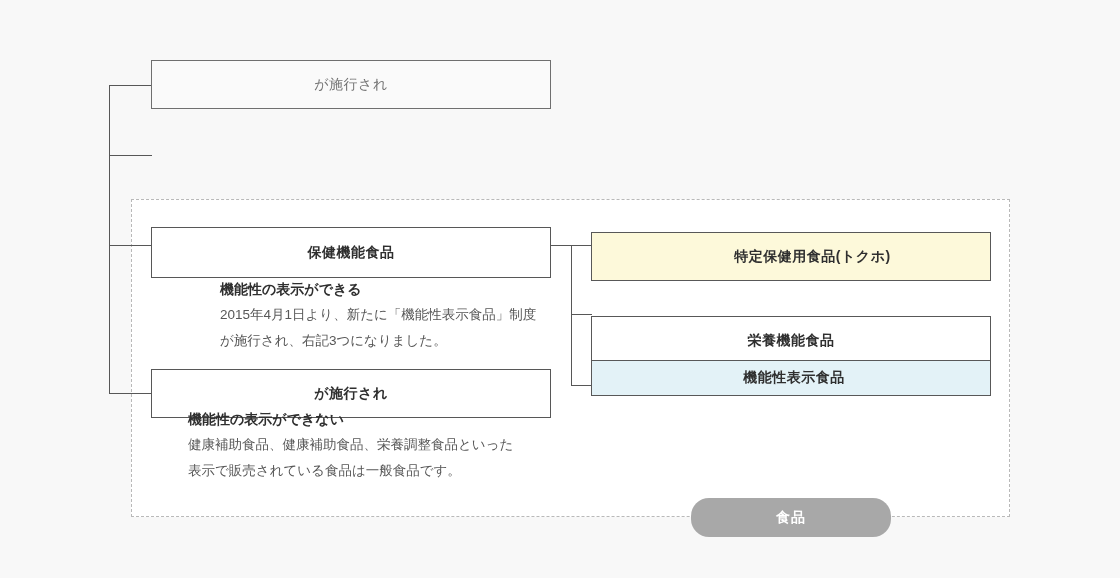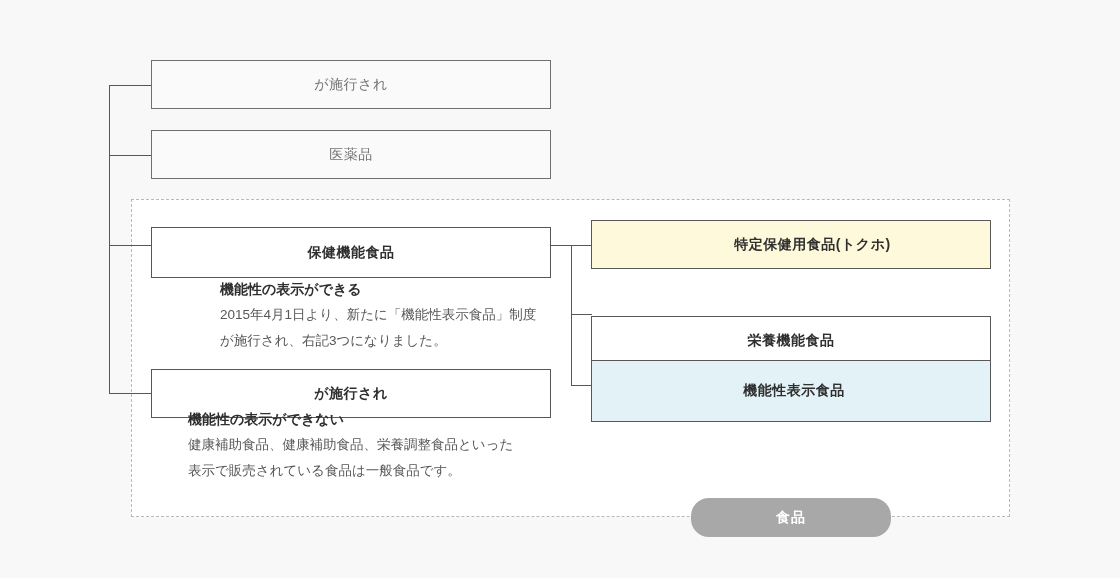--- a/index.html
+++ b/index.html
@@ -45,23 +45,23 @@
   .box.eiyou{background:#ffffff;border-color:#585858;color:#2f2f2f;font-weight:700;}
   .box.kinousei{background:#e3f2f7;border-color:#585858;color:#2f2f2f;font-weight:700;}
 
   
   #box-iyakubugai{left:151px;top:60px;width:400px;height:49px;}
   #box-iyakuhin  {left:151px;top:130px;width:400px;height:49px;}
   #box-hoken     {left:151px;top:219px;width:400px;height:51px;margin-top:8px;}
   #box-ippan     {left:151px;top:369px;width:400px;height:49px;}
 
   
-  #box-tokuho   {left:591px;top:220px;width:400px;height:49px;padding-left:43px;}
+  #box-tokuho   {left:591px;top:232px;width:400px;height:49px;padding-left:43px;}
   #box-eiyou    {left:591px;top:290px;width:400px;height:49px;margin-top:26px;}
-  #box-kinousei {left:591px;top:360px;width:400px;height:62px;padding-left:6px;}
+  #box-kinousei {left:591px;top:360px;width:400px;height:36px;padding-left:6px;}
 
   
   .gray-box{
     position:absolute;
     left:691px;top:498px;width:200px;height:39px;
     background:#a8a8a8;
     color:#ffffff;
     display:flex;align-items:center;justify-content:center;
     font-size:14px;font-weight:700;letter-spacing:1px;border-radius:18px;
   }
@@ -115,21 +115,20 @@
   <div class="line h" id="lb-h3"></div>
   <div class="line h" id="lb-h4"></div>
 
   <div class="line h" id="rb-stem"></div>
   <div class="line v" id="rb-vert"></div>
   <div class="line h" id="rb-h1"></div>
   <div class="line h" id="rb-h2"></div>
   <div class="line h" id="rb-h3"></div>
 
   <div class="box light" id="box-iyakubugai">が施行され</div>
-  <div class="box light" id="box-iyakuhin">医薬品</div>
   <div class="box strong" id="box-hoken">保健機能食品</div>
   <div class="box strong" id="box-ippan">が施行され</div>
 
   <div class="box tokuho" id="box-tokuho">特定保健用食品(トクホ)</div>
   <div class="box eiyou" id="box-eiyou">栄養機能食品</div>
   <div class="box kinousei" id="box-kinousei">機能性表示食品</div>
 
   <div class="note" id="note-hoken">
     <span class="note-title">機能性の表示ができる</span>
     <span class="note-line">2015年4月1日より、新たに「機能性表示食品」制度</span>

